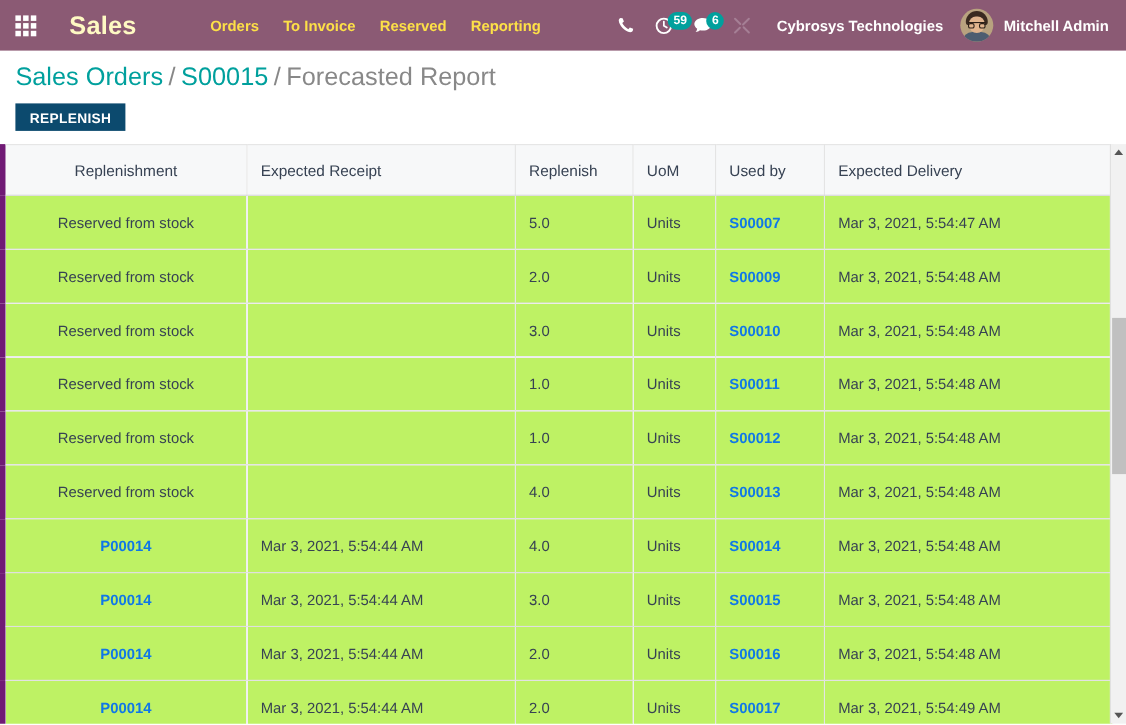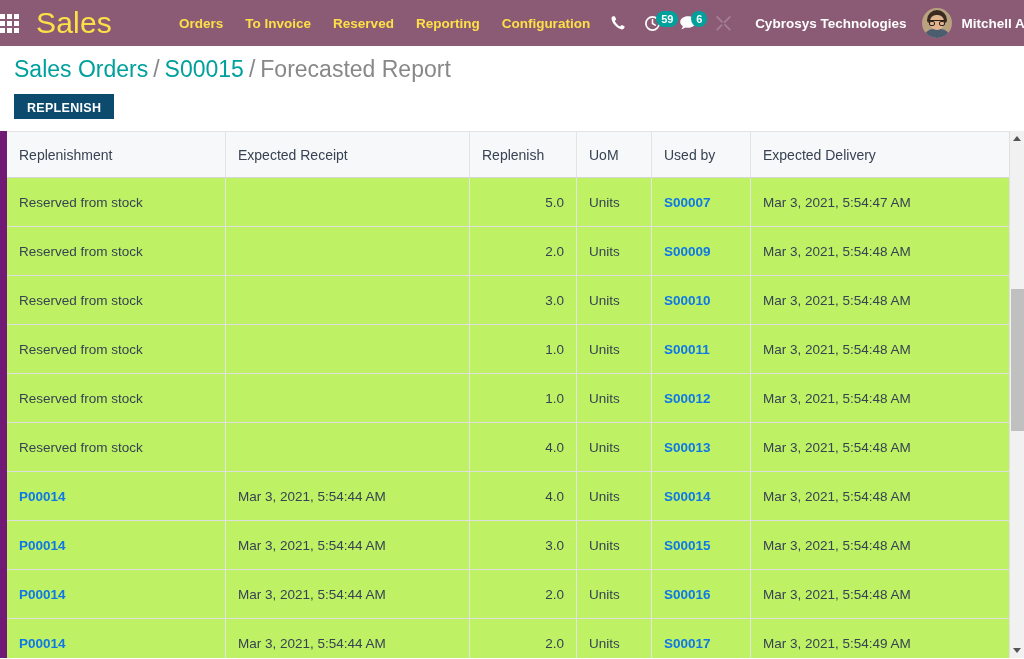--- a/index.html
+++ b/index.html
@@ -39,26 +39,26 @@
     gap: 2px;
   }
   .apps-grid i {
     display: block;
     width: 5px;
     height: 5px;
     background: #ffffff;
   }
 
   .brand {
-    font-size: 30px;
-    font-weight: normal;
+    font-size: 23px;
+    font-weight: bold;
     letter-spacing: 0.2px;
     margin-left: 17px;
     margin-right: 10px;
-    color: #fde047;
+    color: #fef9c3;
     white-space: nowrap;
     cursor: pointer;
   }
 
   .menu {
     display: flex;
     align-items: center;
     margin-left: 46px;
   }
   .menu-item {
@@ -231,41 +231,42 @@
   }
   table.list th, table.list td {
     border-right: 1px solid #e4e4e4;
     border-bottom: 1px solid #dfdfdf;
     padding: 0 12px;
     box-sizing: border-box;
     overflow: hidden;
     white-space: nowrap;
   }
   table.list th:first-child, table.list td:first-child {
-    border-left: 7px solid #701a75;
+    border-left: 5px solid #701a75;
+    text-align: center;
   }
   table.list th {
     height: 46px;
     background: #f7f8f9;
     color: #374253;
     font-weight: normal;
     font-size: 14px;
     text-align: left;
     border-top: 1px solid #e4e4e4;
     border-bottom: 1px solid #d6d6d6;
     vertical-align: middle;
   }
   table.list td {
     height: 49px;
     color: #374253;
     vertical-align: middle;
     background: #bef264;
   }
   .col-num { text-align: right; }
-  td.col-num { text-align: right; margin-left: 12px; }
+  td.col-num { text-align: left; margin-left: 12px; }
   .cell-link {
     color: #0f77e8;
     font-weight: bold;
     text-decoration: none;
     cursor: pointer;
   }
 
   
   .c-repl  { width: 222px; }
   .c-rec   { width: 244px; }
@@ -334,21 +335,20 @@
     </div>
   </div>
 
   <div class="brand">Sales</div>
 
   <div class="menu">
     <div class="menu-item">Orders</div>
     <div class="menu-item">To Invoice</div>
     <div class="menu-item">Reserved</div>
     <div class="menu-item">Reporting</div>
-    <div class="menu-item">Configuration</div>
   </div>
 
   <div class="nav-right">
 
     <div class="nav-icon">
       <svg width="16" height="16" viewBox="0 0 16 16">
         <path d="M3.2 1.3 C2.3 1.5 1.4 2.6 1.5 3.6 C1.8 8.2 7.0 13.6 11.8 14.4 C12.9 14.6 14.2 13.6 14.4 12.6 L14.6 11.2 L11.6 10.0 L10.2 11.6 C8.2 10.7 5.6 8.0 4.7 6.0 L6.2 4.6 L5.0 1.5 Z" fill="#ffffff"></path>
       </svg>
     </div>
 

